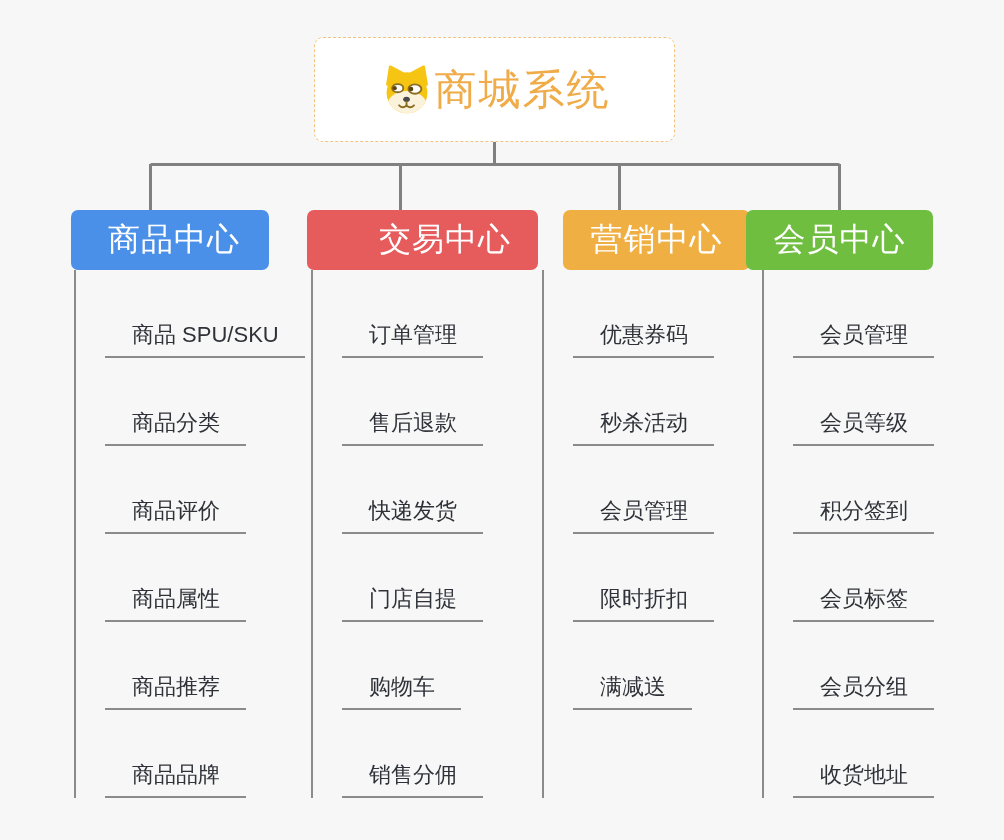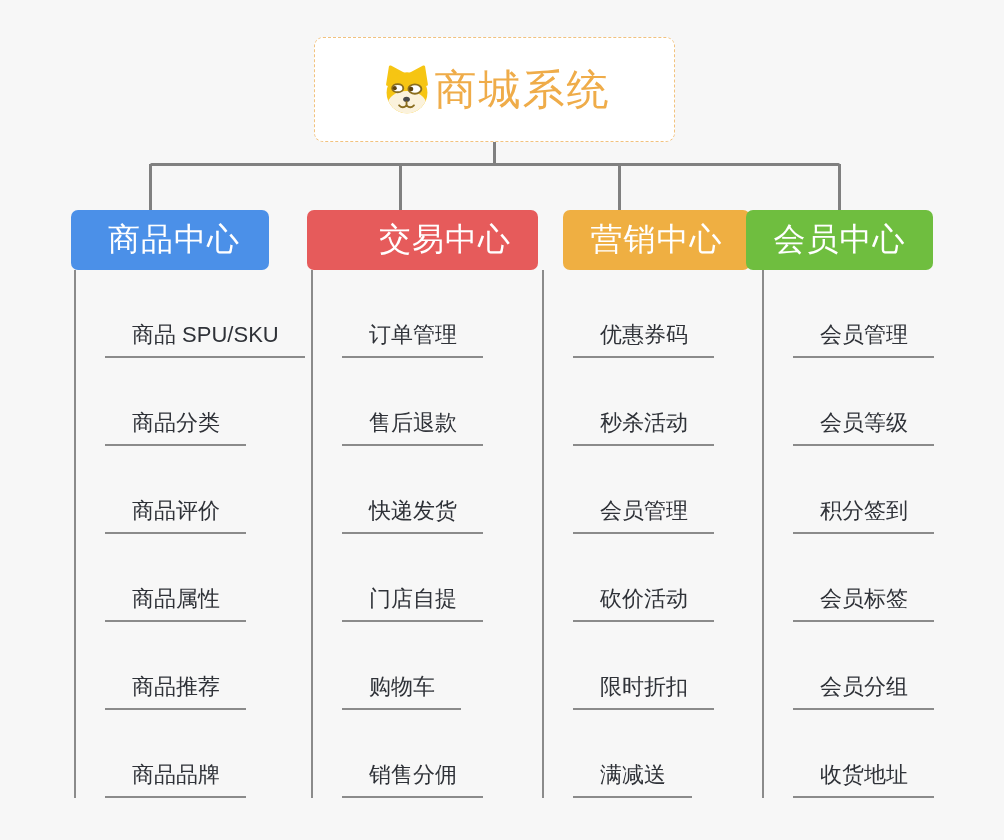--- a/index.html
+++ b/index.html
@@ -181,23 +181,20 @@
         <div class="leaf-cell">
           <span class="leaf-node">优惠券码</span>
         </div>
         <div class="leaf-cell">
           <span class="leaf-node">秒杀活动</span>
         </div>
         <div class="leaf-cell">
           <span class="leaf-node">会员管理</span>
         </div>
         <div class="leaf-cell">
-          <span class="leaf-node">砍价活动</span>
-        </div>
-        <div class="leaf-cell">
           <span class="leaf-node">限时折扣</span>
         </div>
         <div class="leaf-cell">
           <span class="leaf-node">满减送</span>
         </div>
       </div>
       <div class="connector branch-drop" style="left: 838px;"></div>
       <div class="branch-box" style="left: 746px; width: 187px; background: rgb(111, 190, 63);">
         <span class="branch-label">会员中心</span>
       </div>

